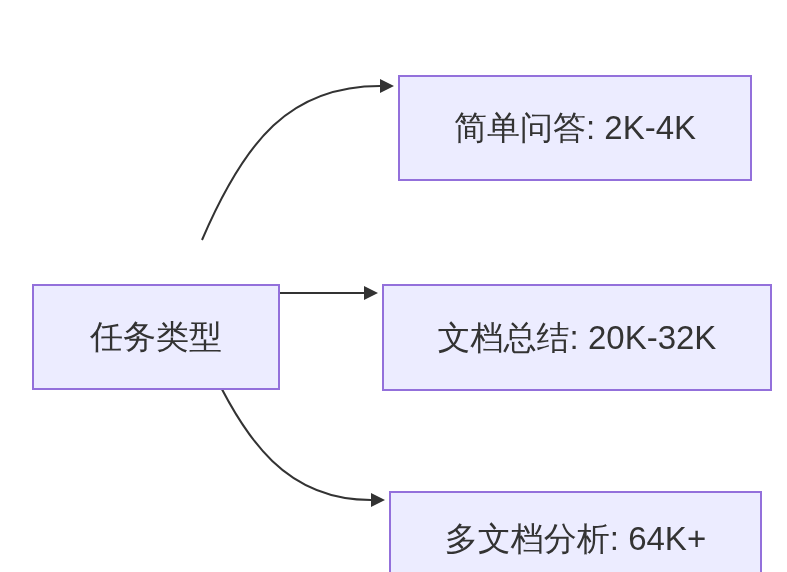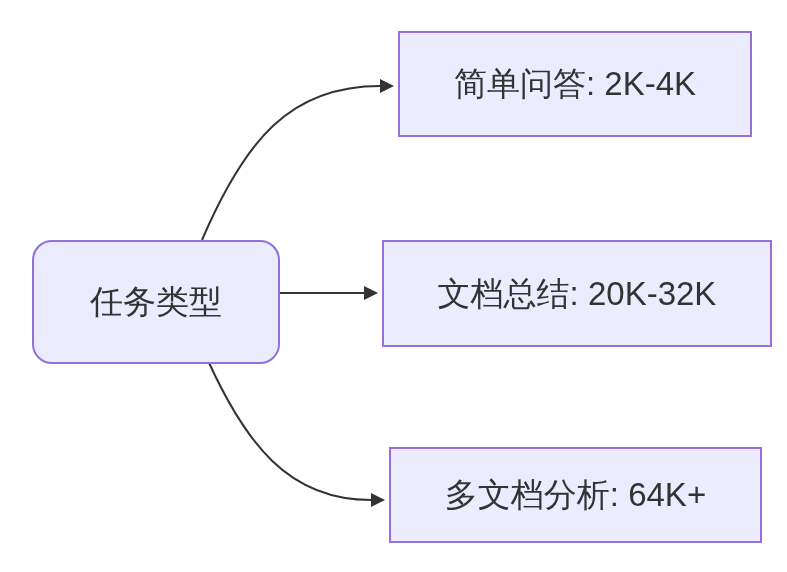--- a/index.html
+++ b/index.html
@@ -28,22 +28,23 @@
     background: #ECECFF;
     border: 2px solid #9370DB;
     color: #333333;
     font-size: 33px;
     line-height: 1.2;
     display: flex;
     align-items: center;
     justify-content: center;
     text-align: center;
     white-space: nowrap;
+    margin-top: 44px;
   }
-  .node-root     { left: 32px;  top: 240px; width: 248px; height: 124px; border-radius: 20px; }
+  .node-root     { left: 32px;  top: 240px; width: 248px; height: 106px; }
   .node-simple   { left: 398px; top: 31px;  width: 354px; height: 106px; }
   .node-summary  { left: 382px; top: 240px; width: 390px; height: 107px; }
   .node-multidoc { left: 389px; top: 447px; width: 373px; height: 96px; }
 </style>
 </head>
 <body>
 
 <div class="canvas">
 
   <svg class="edges-layer" width="787" height="572" viewBox="0 0 787 572" xmlns="http://www.w3.org/2000/svg">

